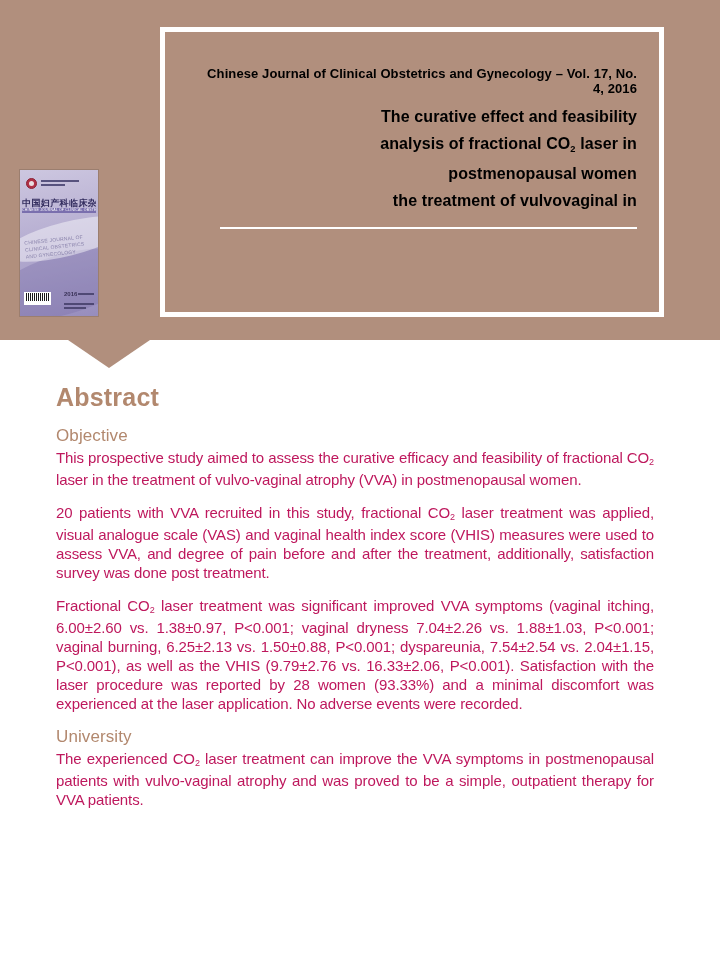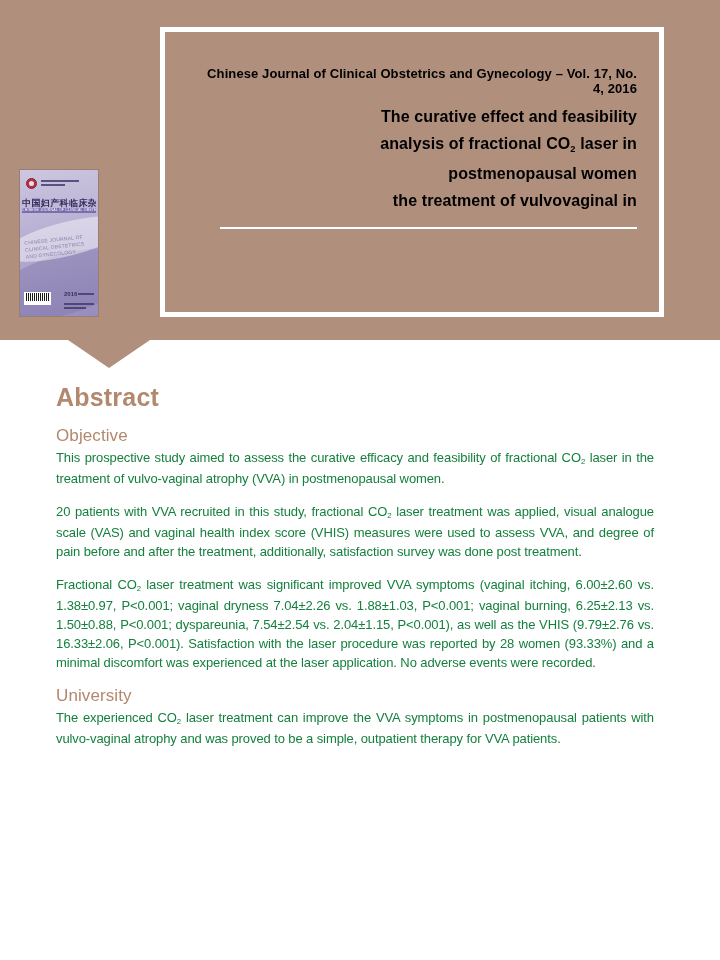--- a/index.html
+++ b/index.html
@@ -199,23 +199,23 @@
   }
   .section { margin-top: 14px; }
   .section-heading {
     font-size: 17px;
     font-weight: 400;
     color: #b2886e;
     letter-spacing: 0.1px;
     margin-bottom: 2px;
   }
   .section-body {
-    font-size: 13px;
+    font-size: 15px;
     line-height: 19px;
-    color: #15803d;
+    color: #be185d;
     text-align: justify;
     letter-spacing: -0.1px;
   }
   .section-body sub {
     font-size: 0.6em;
     vertical-align: baseline;
     position: relative;
     top: 0.25em;
   }
 </style>

